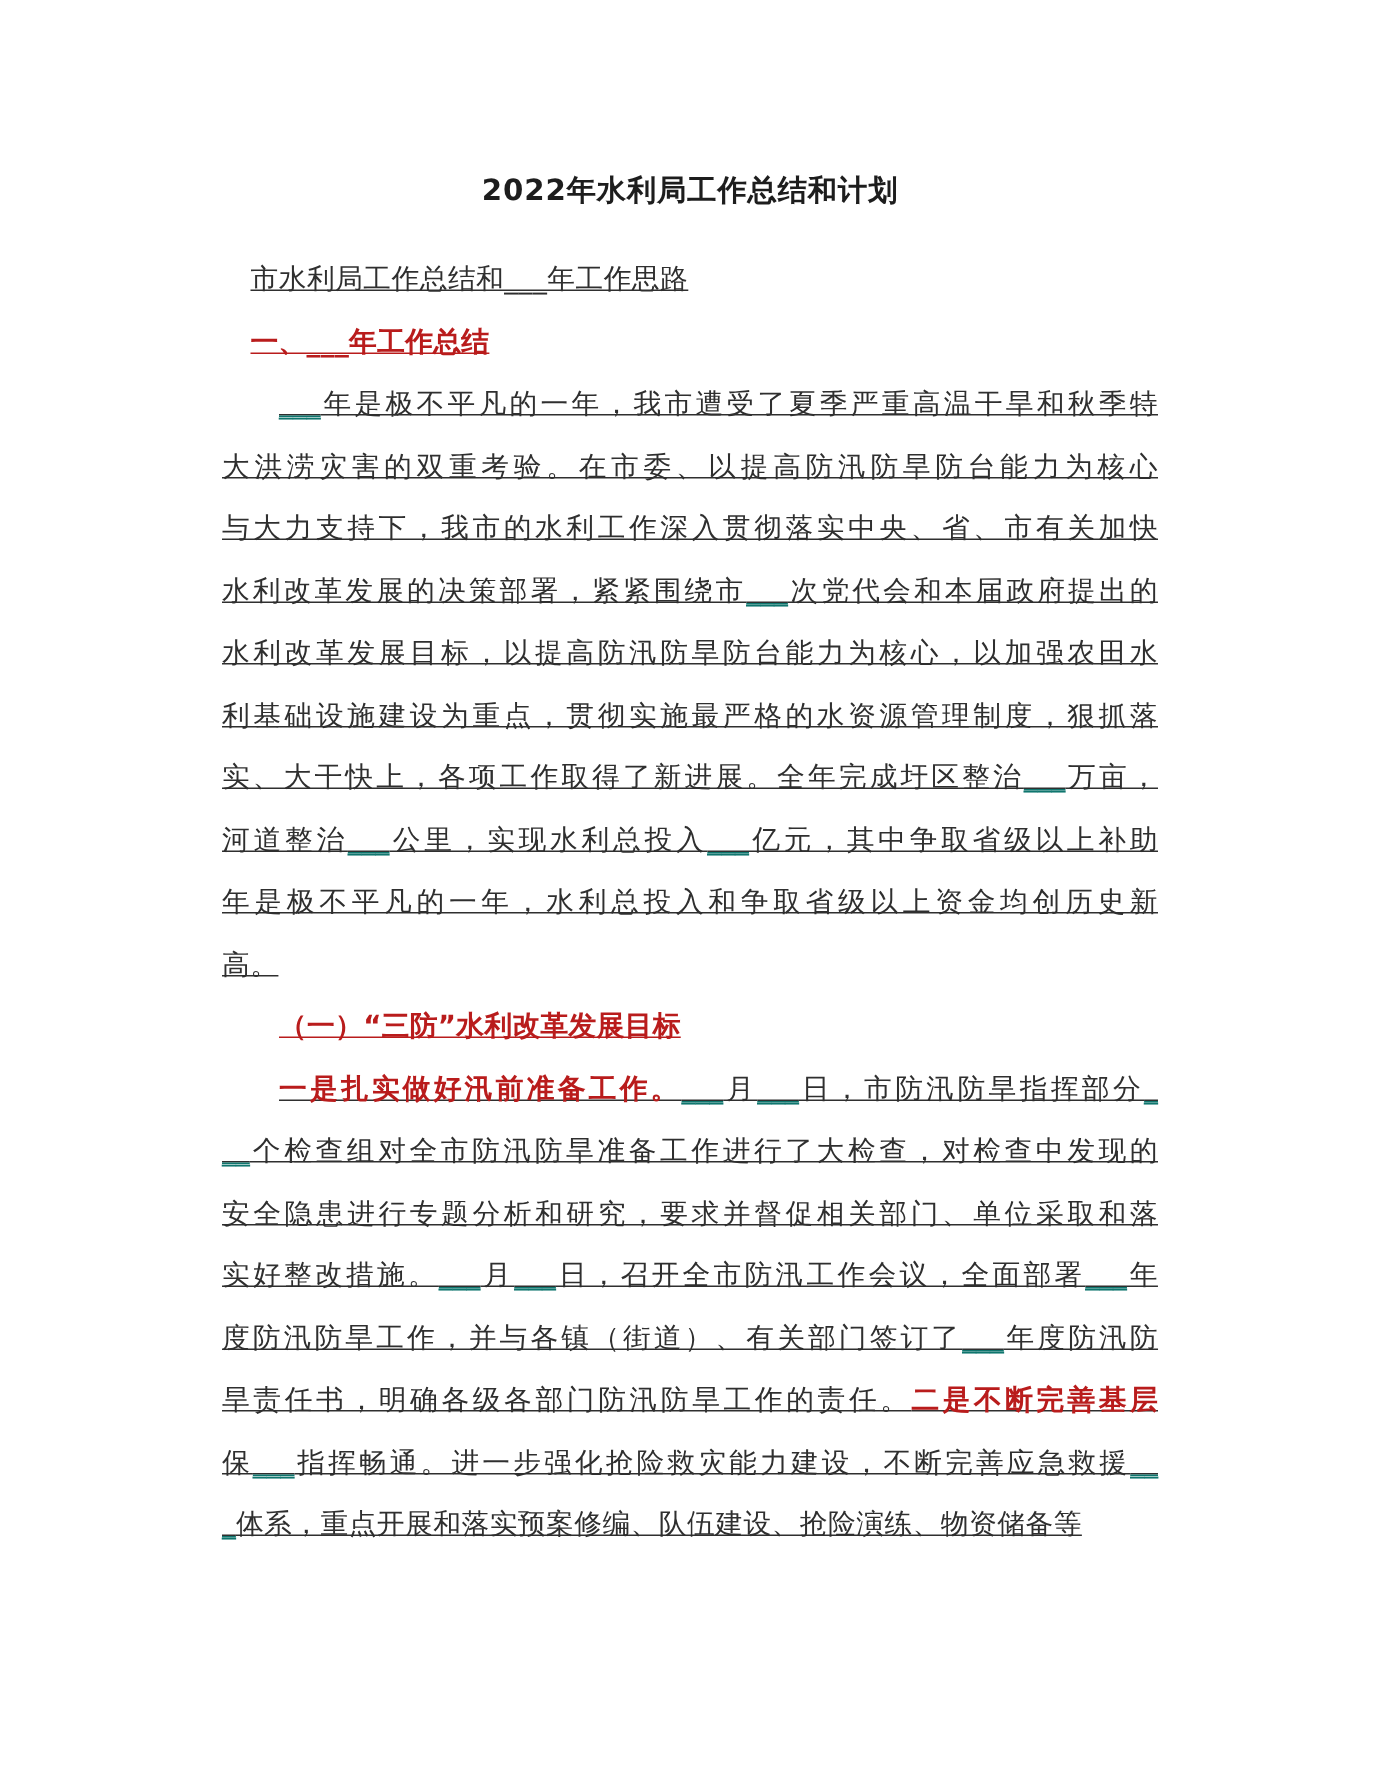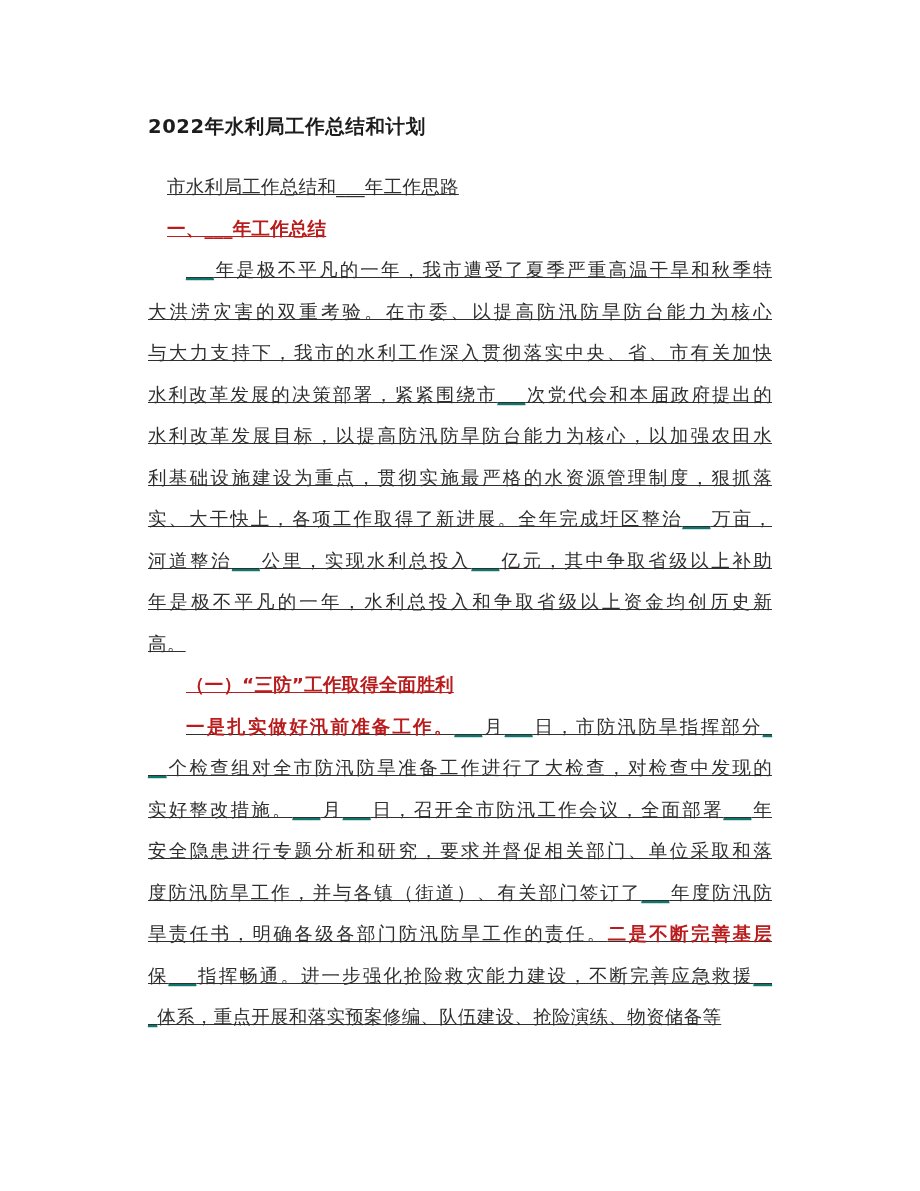--- a/index.html
+++ b/index.html
@@ -26,20 +26,21 @@
     position: absolute;
     left: 148px;
     top: 110px;
     width: 624px;
   }
 
   
   .doc-title {
     font-size: 19.5px;
     font-weight: bold;
+    text-align: center;
     letter-spacing: 0.6px;
     line-height: 34px;
     color: #1d1d1d;
     margin: 0 0 22px 0;
     white-space: pre;
   }
 
   
   .para {
     margin: 0;
@@ -102,28 +103,28 @@
       <div class="line justify">水利改革发展的决策部署，紧紧围绕市<span class="blank">___</span>次党代会和本届政府提出的</div>
       <div class="line justify">水利改革发展目标，以提高防汛防旱防台能力为核心，以加强农田水</div>
       <div class="line justify">利基础设施建设为重点，贯彻实施最严格的水资源管理制度，狠抓落</div>
       <div class="line justify">实、大干快上，各项工作取得了新进展。全年完成圩区整治<span class="blank">___</span>万亩，</div>
       <div class="line justify">河道整治<span class="blank">___</span>公里，实现水利总投入<span class="blank">___</span>亿元，其中争取省级以上补助</div>
       <div class="line justify">年是极不平凡的一年，水利总投入和争取省级以上资金均创历史新</div>
       <div class="line last">高。</div>
     </div>
 
     <div class="para">
-      <div class="line indent-2 last b"><span>（一）“三防”工作取得全面胜利</span></div>
+      <div class="line indent-2 last b"><span>（一）“三防”水利改革发展目标</span></div>
     </div>
 
     <div class="para">
       <div class="line indent-2 justify"><span class="b">一是扎实做好汛前准备工作。</span><span class="blank">___</span>月<span class="blank">___</span>日，市防汛防旱指挥部分<span class="blank">_</span></div>
       <div class="line justify"><span class="blank">__</span>个检查组对全市防汛防旱准备工作进行了大检查，对检查中发现的</div>
+      <div class="line justify">安全隐患进行专题分析和研究，要求并督促相关部门、单位采取和落</div>
       <div class="line justify">实好整改措施。<span class="blank">___</span>月<span class="blank">___</span>日，召开全市防汛工作会议，全面部署<span class="blank">___</span>年</div>
-      <div class="line justify">安全隐患进行专题分析和研究，要求并督促相关部门、单位采取和落</div>
       <div class="line justify">度防汛防旱工作，并与各镇（街道）、有关部门签订了<span class="blank">___</span>年度防汛防</div>
       <div class="line justify">旱责任书，明确各级各部门防汛防旱工作的责任。<span class="b">二是不断完善基层</span></div>
       <div class="line justify">保<span class="blank">___</span>指挥畅通。进一步强化抢险救灾能力建设，不断完善应急救援<span class="blank">__</span></div>
       <div class="line last"><span class="blank">_</span>体系，重点开展和落实预案修编、队伍建设、抢险演练、物资储备等</div>
     </div>
 
   </div>
 </div>
 
 </body></html>

